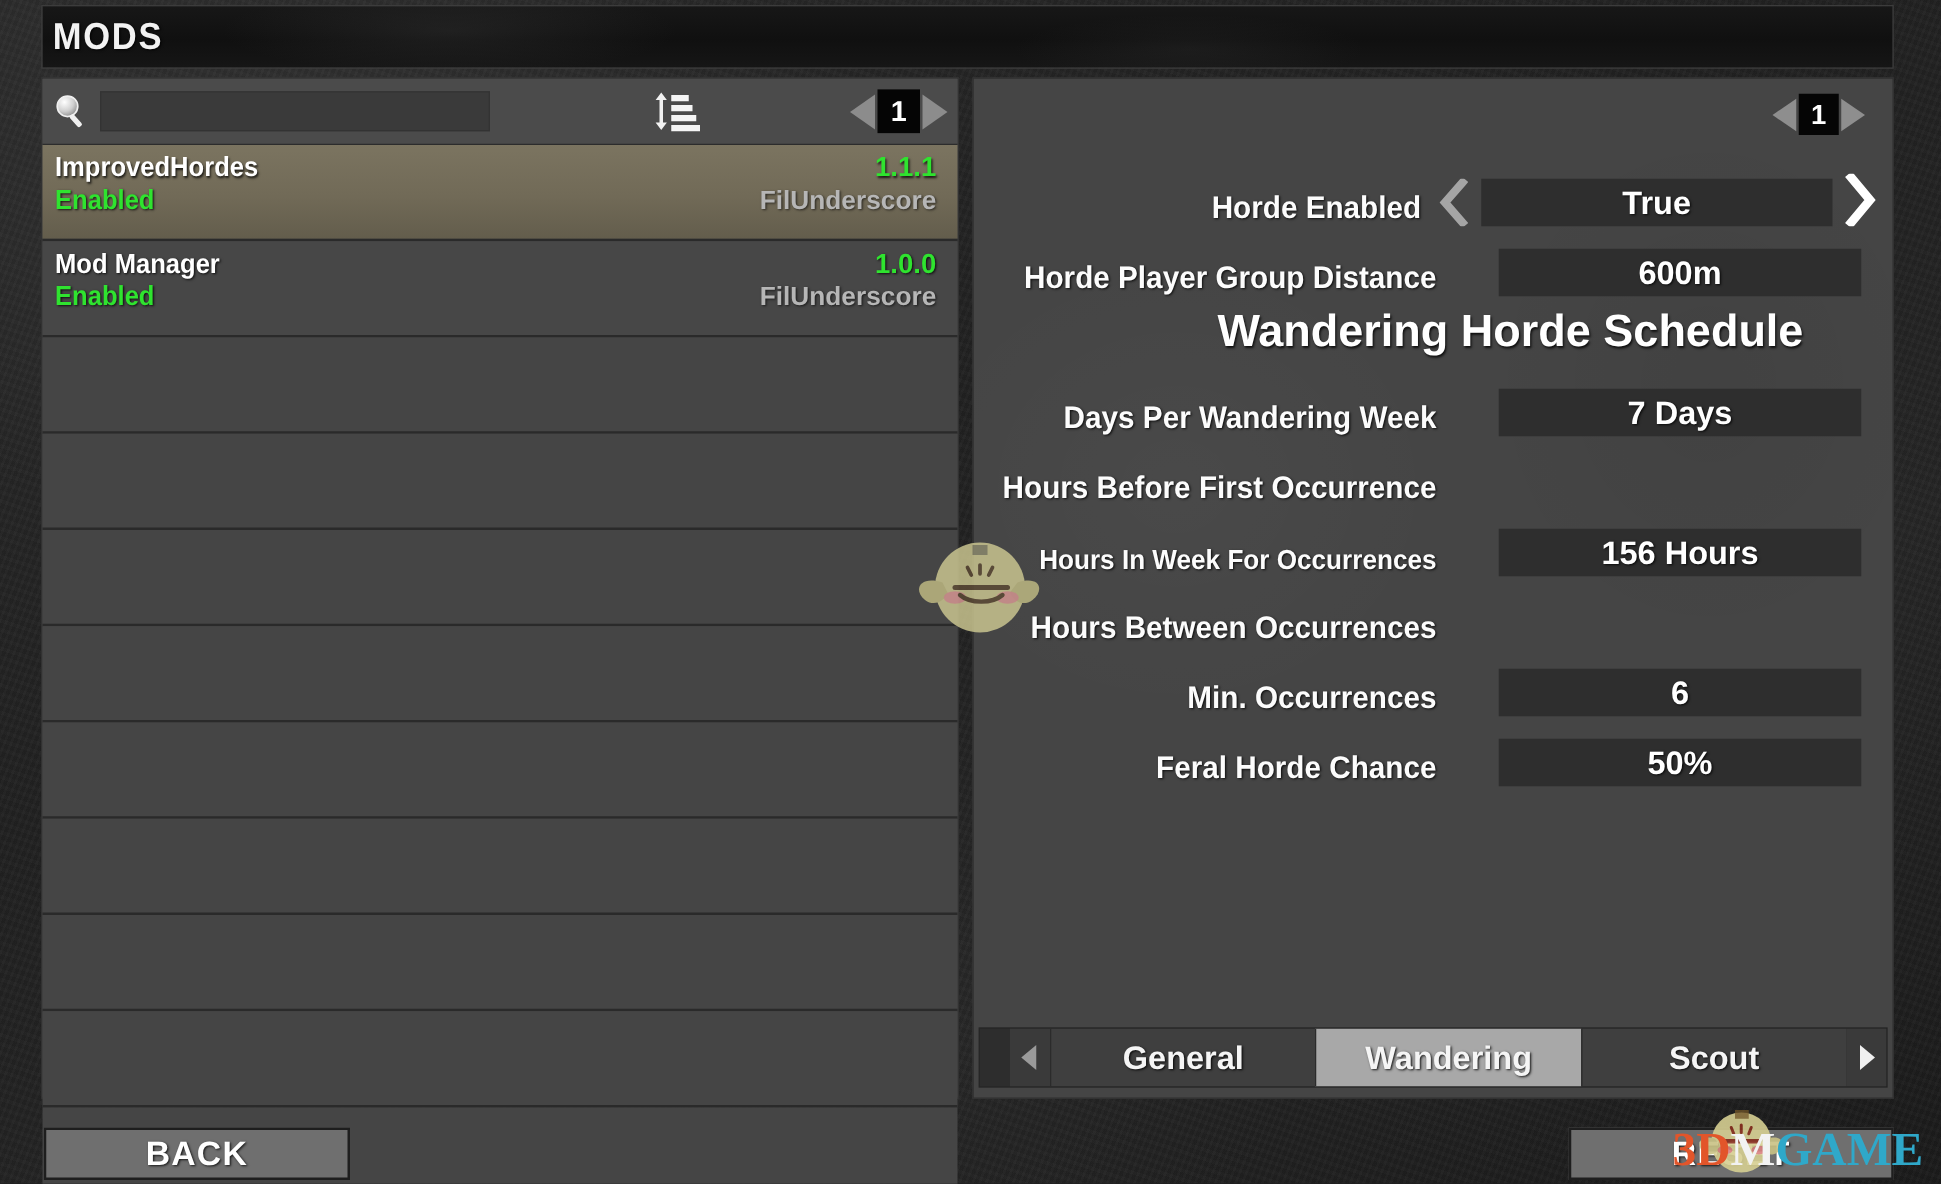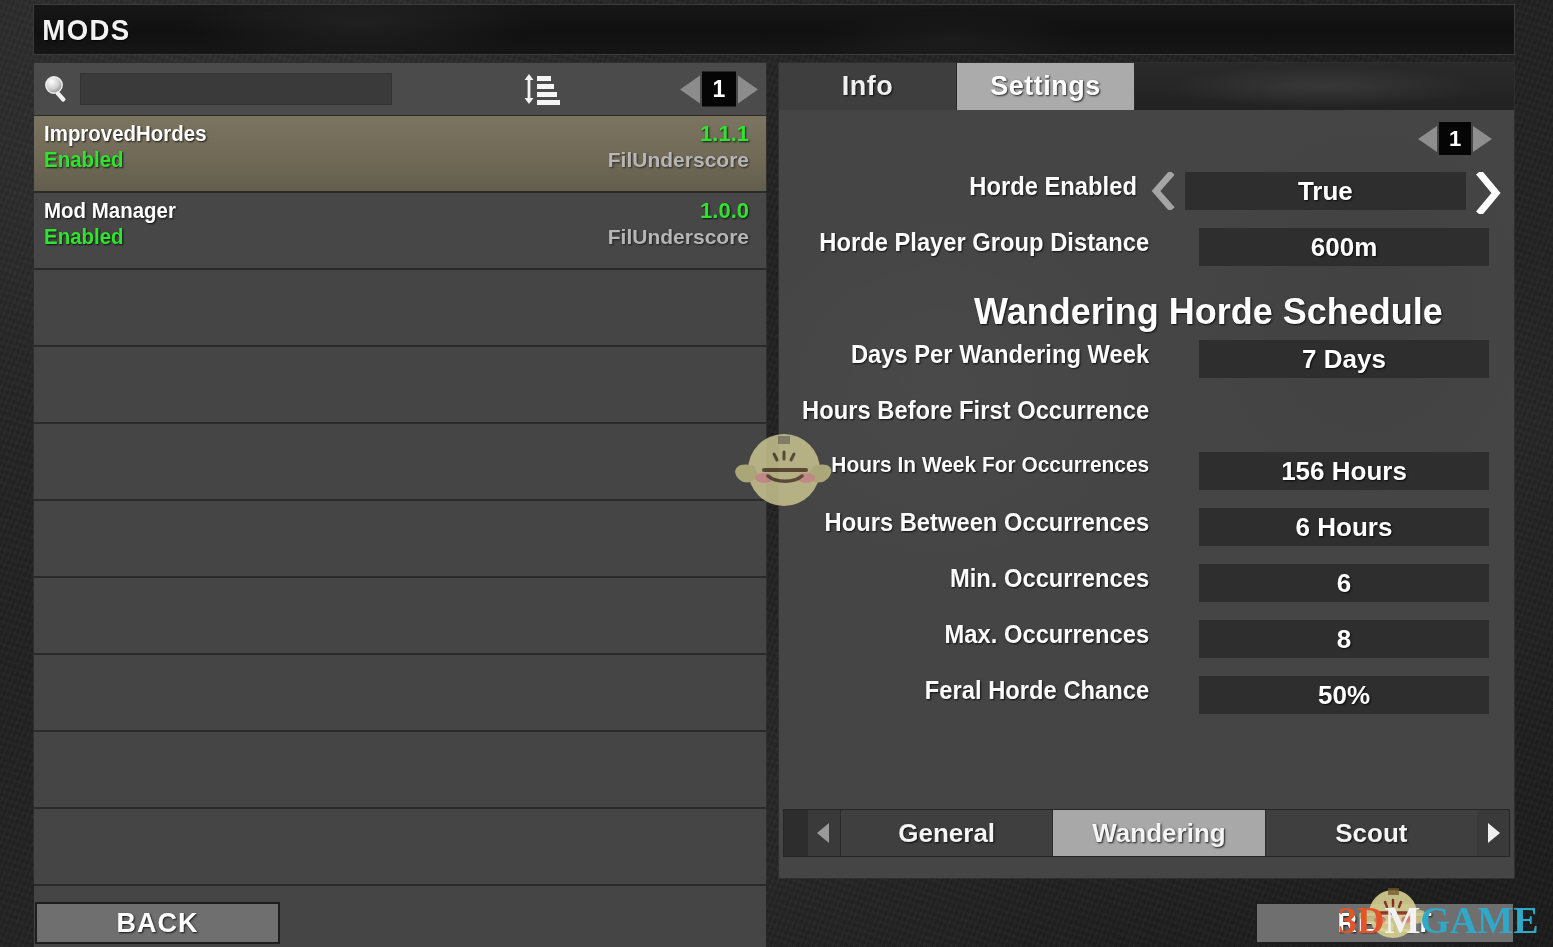--- a/index.html
+++ b/index.html
@@ -218,21 +218,21 @@
   .panel-pager {
     position: absolute; right: 22px; top: 12px;
     display: flex; align-items: center; gap: 2px;
   }
   .panel-pager .tri { border-top-width: 13px; border-bottom-width: 13px; }
   .panel-pager .tri-left  { border-right: 19px solid #8e8e8e; }
   .panel-pager .tri-right { border-left : 19px solid #8e8e8e; }
   .panel-pager .page-box { min-width: 32px; height: 33px; font-size: 22px; }
 
   .setting-row {
-    display: flex; align-items: flex-start;
+    display: flex; align-items: flex-end;
     height: 56px;
     padding-right: 4px;
   }
   .setting-label {
     width: 374px;
     text-align: right;
     color: #fcfcfc;
     font-size: 25px;
     font-weight: bold;
     font-family: "Liberation Sans Narrow", "Liberation Sans", sans-serif;
@@ -267,21 +267,21 @@
     font-weight: bold;
     font-family: "Liberation Sans Narrow", "Liberation Sans", sans-serif;
     padding-left: 195px;
     text-shadow: 1px 1px 2px rgba(0,0,0,.8);
   }
 
   
   .sub-tabs {
     position: relative;
     height: 48px;
-    margin: 0 4px 21px 4px;
+    margin: 0 4px 8px 4px;
     display: flex; align-items: stretch;
     background: #2d2d2d;
     border: 1px solid #262626;
     z-index: 3;
     padding-left: 24px;
   }
   .sub-arrow {
     width: 32px;
     display: flex; align-items: center; justify-content: center;
     background: #3a3a3a;
@@ -419,24 +419,20 @@
       <div class="mod-row empty"></div>
       <div class="mod-row empty"></div>
       <div class="mod-row empty"></div>
       <div class="mod-row empty"></div>
       <div class="mod-row empty"></div>
     </div>
   </div>
 
   <div class="right-panel">
 
-    <div class="top-tabs">
-      <div class="tab">Info</div>
-      <div class="tab active">Settings</div>
-    </div>
 
     <div class="settings-body">
 
       <div class="panel-pager">
         <div class="tri tri-left"></div>
         <div class="page-box">1</div>
         <div class="tri tri-right"></div>
       </div>
 
       <div style="height:58px"></div>
@@ -472,32 +468,27 @@
         <div class="setting-label">Hours Before First Occurrence</div>
       </div>
 
       <div class="setting-row plain">
         <div class="setting-label small">Hours In Week For Occurrences</div>
         <div class="setting-value">156 Hours</div>
       </div>
 
       <div class="setting-row plain">
         <div class="setting-label">Hours Between Occurrences</div>
-        <div class="setting-value">6 Hours</div>
       </div>
 
       <div class="setting-row plain">
         <div class="setting-label">Min. Occurrences</div>
         <div class="setting-value">6</div>
       </div>
 
-      <div class="setting-row plain">
-        <div class="setting-label">Max. Occurrences</div>
-        <div class="setting-value">8</div>
-      </div>
 
       <div class="setting-row plain">
         <div class="setting-label">Feral Horde Chance</div>
         <div class="setting-value">50%</div>
       </div>
     </div>
 
     <div class="sub-tabs">
       <div class="sub-arrow">
         <svg width="18" height="22" viewBox="0 0 18 22">

